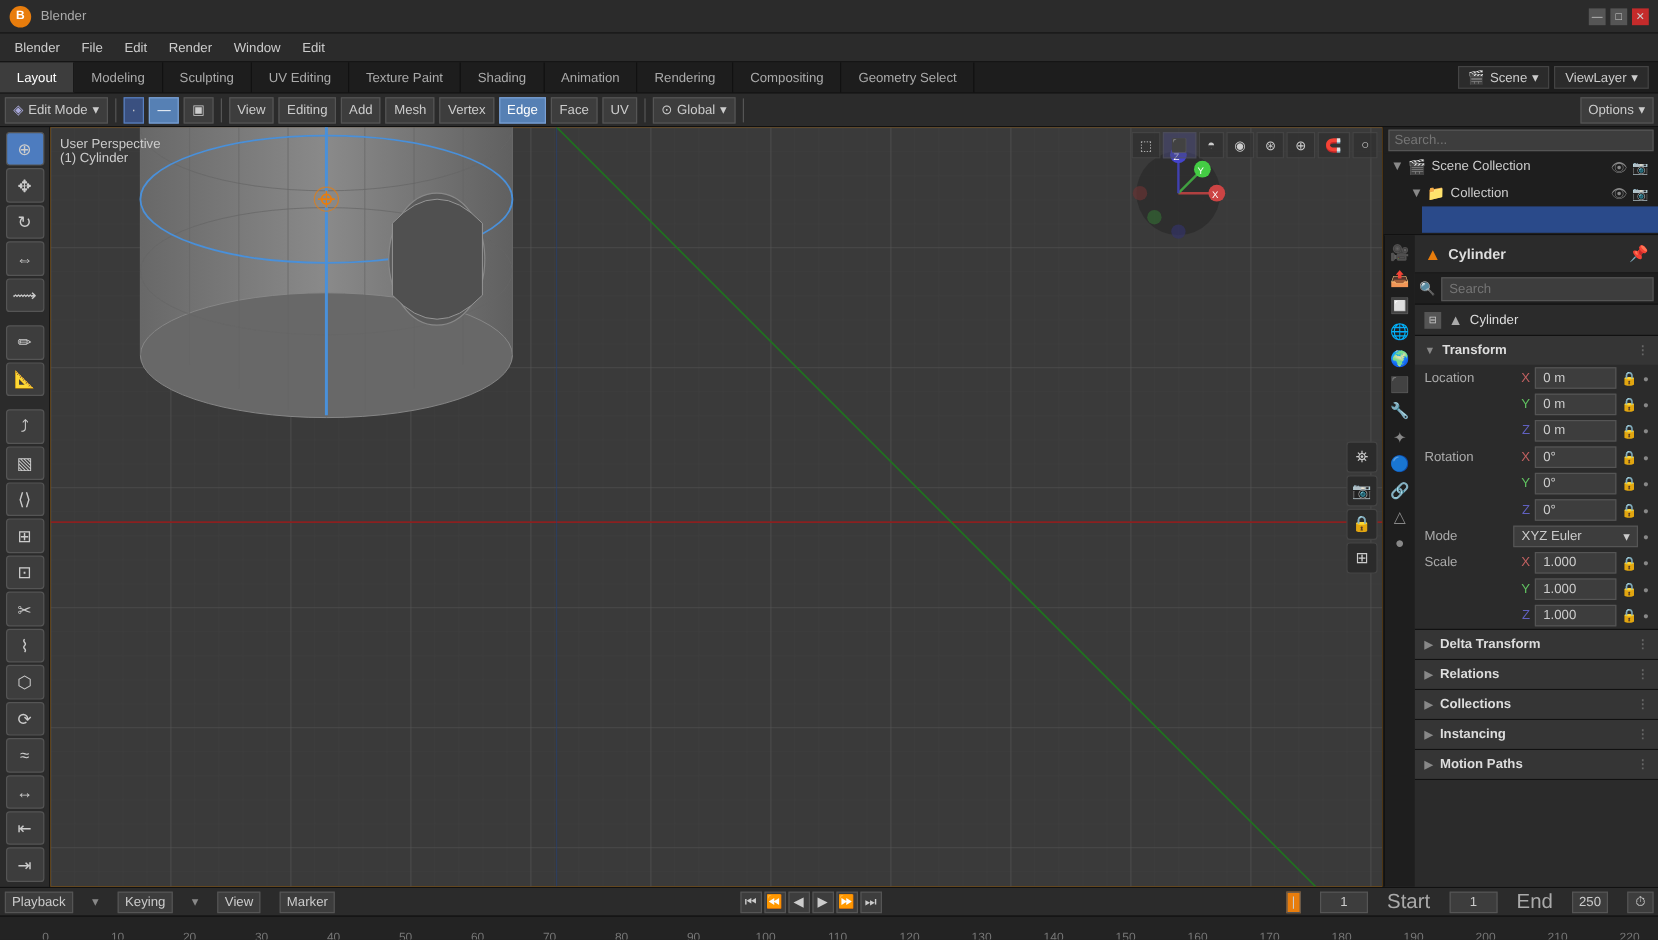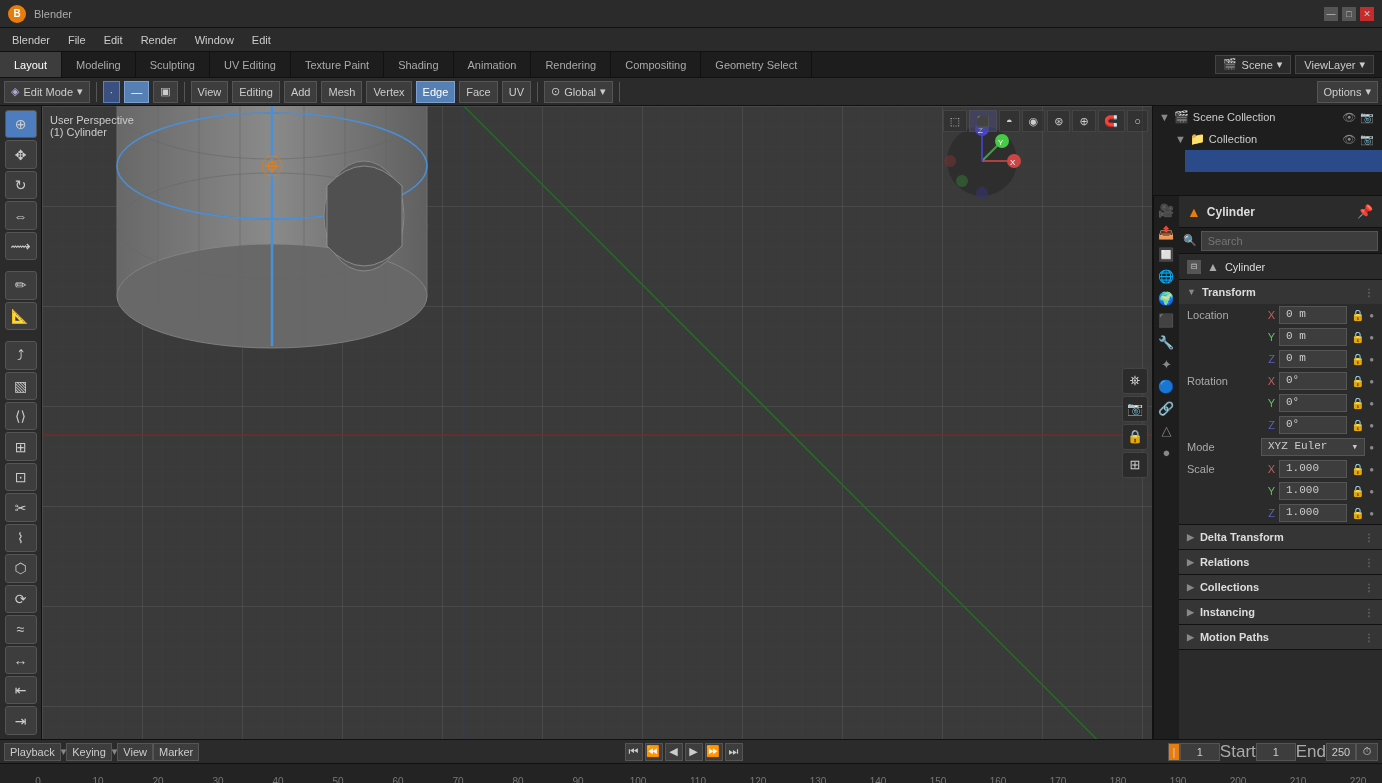--- a/index.html
+++ b/index.html
@@ -264,21 +264,21 @@
       min-width: 70px;
     }
     .prop-value {
       flex: 1;
       background: #3d3d3d;
       border: 1px solid #555;
       color: #ccc;
       padding: 1px 6px;
       font-size: 11px;
       height: 18px;
-      display: flex;  font-family: Liberation Mono, monospace;
+      display: flex; align-items: center;
     }
     .prop-sub-label { color: #888; min-width: 20px; text-align: right; }
     .prop-dots { margin-left: auto; color: #666; font-size: 10px; cursor: pointer; }
     .prop-lock { color: #888; font-size: 11px; }
     .prop-dot { color: #888; font-size: 8px; cursor: pointer; }
 
     
     #prop-side-icons {
       width: 26px;
       background: #1e1e1e;
@@ -352,21 +352,21 @@
     .mode-dots { width: 14px; height: 14px; background: #555; display: flex; align-items: center; justify-content: center; font-size: 8px; }
 
     
     #timeline {
       height: 24px;
       background: #2b2b2b;
       border-top: 1px solid #111;
       display: flex;
       align-items: center;
       padding: 0 4px;
-      gap: 0;
+      gap: 16px;
     }
     .tl-btn { padding: 1px 5px; background: #3d3d3d; border: 1px solid #555; color: #ccc; font-size: 11px; cursor: pointer; height: 18px; display: flex; align-items: center; }
     .tl-transport { display: flex; gap: 2px; }
     .tl-transport-btn { width: 18px; height: 18px; background: #3d3d3d; border: 1px solid #555; color: #ccc; font-size: 11px; cursor: pointer; display: flex; align-items: center; justify-content: center; }
     .tl-frame-input { width: 40px; background: #3d3d3d; border: 1px solid #555; color: #ccc; font-size: 11px; text-align: center; padding: 1px; height: 18px; }
     .tl-label { color: #aaa; font-size: 17px; }
 
     
     #scrubber {
       height: 24px;
@@ -661,20 +661,23 @@
       <div class="vp-tr-btn">🧲</div>
       <div class="vp-tr-btn">○</div>
     </div>
 
   </div>
 
   <div id="right-panel">
 
     <div id="outliner">
 
+      <div style="padding:2px 4px; background:#1e1e1e; display:flex; align-items:center;">
+        <input type="text" style="flex: 1 1 0%; background: rgb(61, 61, 61); border: 1px solid rgb(85, 85, 85); color: rgb(204, 204, 204); font-size: 11px; padding: 1px 4px; height: 18px;" placeholder="Search...">
+      </div>
 
       <div class="outliner-item">
         <span style="color:#888;">▼</span>
         <span style="color:#aaa; font-size:12px;">🎬</span>
         <span>Scene Collection</span>
         <div class="item-actions">
           <span style="color:#888; font-size:11px; margin-right:2px;">👁</span>
           <span style="color:#888; font-size:11px; margin-right:2px;">📷</span>
         </div>
       </div>

